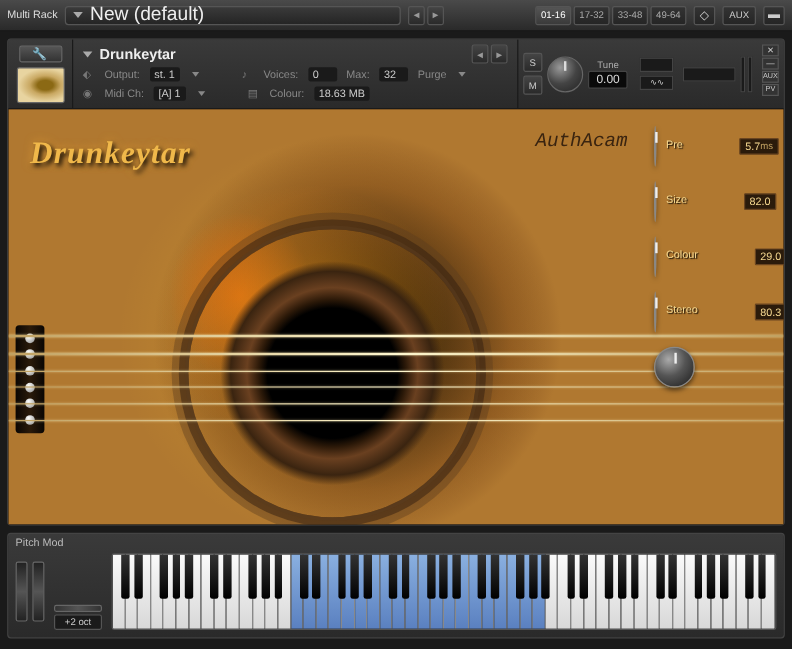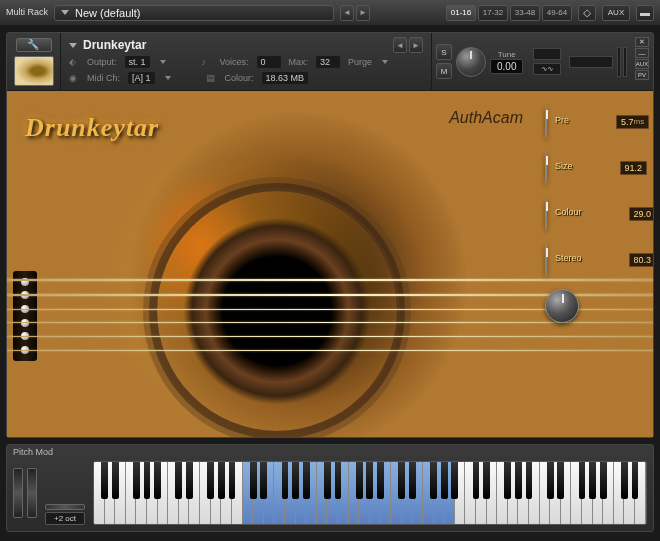--- a/index.html
+++ b/index.html
@@ -1,20 +1,20 @@
 <!DOCTYPE html>
 <html><head>
 <meta charset="utf-8">
 <style>
 * { margin: 0; padding: 0; box-sizing: border-box; font-family: Arial, sans-serif; }
 body { background: #1a1a1a; width: 660px; height: 541px; overflow: hidden; color: #ccc; font-size: 10px; }
 
 .top-bar { height: 26px; background: linear-gradient(#4a4a4a, #2a2a2a); display: flex; align-items: center; padding: 0 6px; gap: 6px; border-bottom: 1px solid #1a1a1a; }
 .multi-rack { font-size: 9px; line-height: 1; color: #ddd; }
-.preset-dd { flex: 0 0 280px; background: linear-gradient(#3a3a3a,#252525); border: 1px solid #555; border-radius: 3px; height: 16px; display: flex; align-items: center; padding: 0 6px; color: #eee; font-size: 11px; gap: 6px; }
+.preset-dd { flex: 0 0 280px; background: linear-gradient(#3a3a3a,#252525); border: 1px solid #555; border-radius: 3px; height: 16px; display: flex; align-items: center; padding: 0 6px; color: #eee; font-size: 16px; gap: 6px; }
 .tri { width: 0; height: 0; border-left: 4px solid transparent; border-right: 4px solid transparent; border-top: 5px solid #aaa; }
 .nav-arrows { display: flex; gap: 2px; }
 .arrow-btn { width: 14px; height: 16px; background: linear-gradient(#444,#2a2a2a); border: 1px solid #555; border-radius: 2px; display: flex; align-items: center; justify-content: center; color: #999; font-size: 8px; cursor: pointer; }
 .page-btns { display: flex; gap: 2px; margin-left: auto; }
 .page-btn { width: 30px; height: 16px; background: linear-gradient(#333,#252525); border: 1px solid #555; border-radius: 2px; display: flex; align-items: center; justify-content: center; font-size: 8px; color: #aaa; cursor: pointer; }
 .page-btn.active { background: linear-gradient(#555,#3a3a3a); color: #fff; }
 .aux-btn { width: 28px; height: 16px; background: linear-gradient(#333,#252525); border: 1px solid #555; border-radius: 2px; display: flex; align-items: center; justify-content: center; font-size: 8px; cursor: pointer; }
 .icon-btn { width: 18px; height: 16px; background: linear-gradient(#333,#252525); border: 1px solid #555; border-radius: 2px; display: flex; align-items: center; justify-content: center; cursor: pointer; }
 
 .instrument-panel { margin: 6px; background: #2a2a2a; border: 1px solid #444; border-radius: 3px; }
@@ -55,21 +55,21 @@
   radial-gradient(circle 170px at 45% 55%, #1a0800 30%, #4a2810 50%, #8a5520 75%, #b07830 100%),
   linear-gradient(135deg, #3a2410 0%, #5a3a18 30%, #2a1808 100%);
 }
 .soundhole { position: absolute; left: 150px; top: 100px; width: 240px; height: 240px; border-radius: 50%; background: radial-gradient(circle, #000 32%, #2a1808 36%, #6a4020 42%, #3a2410 50%, transparent 55%); box-shadow: 0 0 0 3px rgba(90,60,30,0.6), 0 0 0 8px rgba(50,30,15,0.5), 0 0 0 14px rgba(90,60,30,0.4); }
 .strings { position: absolute; left: 0; right: 0; top: 188px; height: 72px; display: flex; flex-direction: column; justify-content: space-between; }
 .string { height: 1px; background: linear-gradient(90deg, #c0a060, #fff8d0, #c0a060); box-shadow: 0 0 2px rgba(255,240,180,0.6); }
 .string:nth-child(1){height:2px} .string:nth-child(2){height:2px}
 .bridge { position: absolute; left: 6px; top: 180px; width: 24px; height: 90px; background: linear-gradient(90deg,#0a0603,#2a1a0a,#0a0603); border-radius: 3px; display: flex; flex-direction: column; justify-content: space-around; align-items: center; padding: 4px 0; }
 .pin { width: 8px; height: 8px; border-radius: 50%; background: radial-gradient(circle at 35% 30%, #fff, #d0d0d0 40%, #888); }
 .logo { position: absolute; left: 18px; top: 22px; font-size: 26px; font-weight: bold; font-style: italic; color: #f0b84a; text-shadow: 2px 2px 4px #000, 0 0 8px rgba(255,180,60,0.6); font-family: Georgia, serif; letter-spacing: 1px; }
-.script { position: absolute; right: 130px; top: 18px; font-size: 16px; font-style: italic; color: #3a2410; font-family: Liberation Sans, sans-serif; }
+.script { position: absolute; right: 130px; top: 18px; font-size: 16px; font-style: italic; color: #3a2410; font-family: Liberation Mono, monospace; }
 
 .side-knobs { position: absolute; right: 8px; top: 14px; width: 100px; display: flex; flex-direction: column; gap: 12px; }
 .knob-row { display: flex; align-items: center; gap: 8px; }
 .knob { width: 34px; height: 34px; border-radius: 50%; background: radial-gradient(circle at 35% 30%, #aaa, #555 45%, #1a1a1a); border: 1px solid #888; position: relative; cursor: pointer; box-shadow: 0 2px 4px rgba(0,0,0,0.6); }
 .knob::after { content:''; position: absolute; top: 4px; left: 50%; width: 2px; height: 9px; background: #eee; transform-origin: 50% 13px; }
 .knob-vals { display: flex; gap: 3px; flex: 1; }
 .knob-lbl { font-size: 9px; color: #f5d890; text-shadow: 1px 1px 1px #000; }
 .knob-val { font-size: 9px; color: #f5d890; background: rgba(20,10,5,0.85); border: 1px solid #6a4520; padding: 1px 4px; border-radius: 1px; display: flex; justify-content: space-between; margin-left: 44px; }
 .knob-unit { color: #c0a060; font-size: 8px; }
 
@@ -215,21 +215,21 @@
               <span>5.7</span>
               <span class="knob-unit">ms</span>
             </div>
         </div>
       </div>
       <div class="knob-row">
         <div class="knob"></div>
         <div class="knob-vals">
           <div class="knob-lbl">Size</div>
           <div class="knob-val">
-              <span>91.2</span>
+              <span>82.0</span>
               <span class="knob-unit"></span>
             </div>
         </div>
       </div>
       <div class="knob-row">
         <div class="knob"></div>
         <div class="knob-vals">
           <div class="knob-lbl">Colour</div>
           <div class="knob-val">
               <span>29.0</span>

